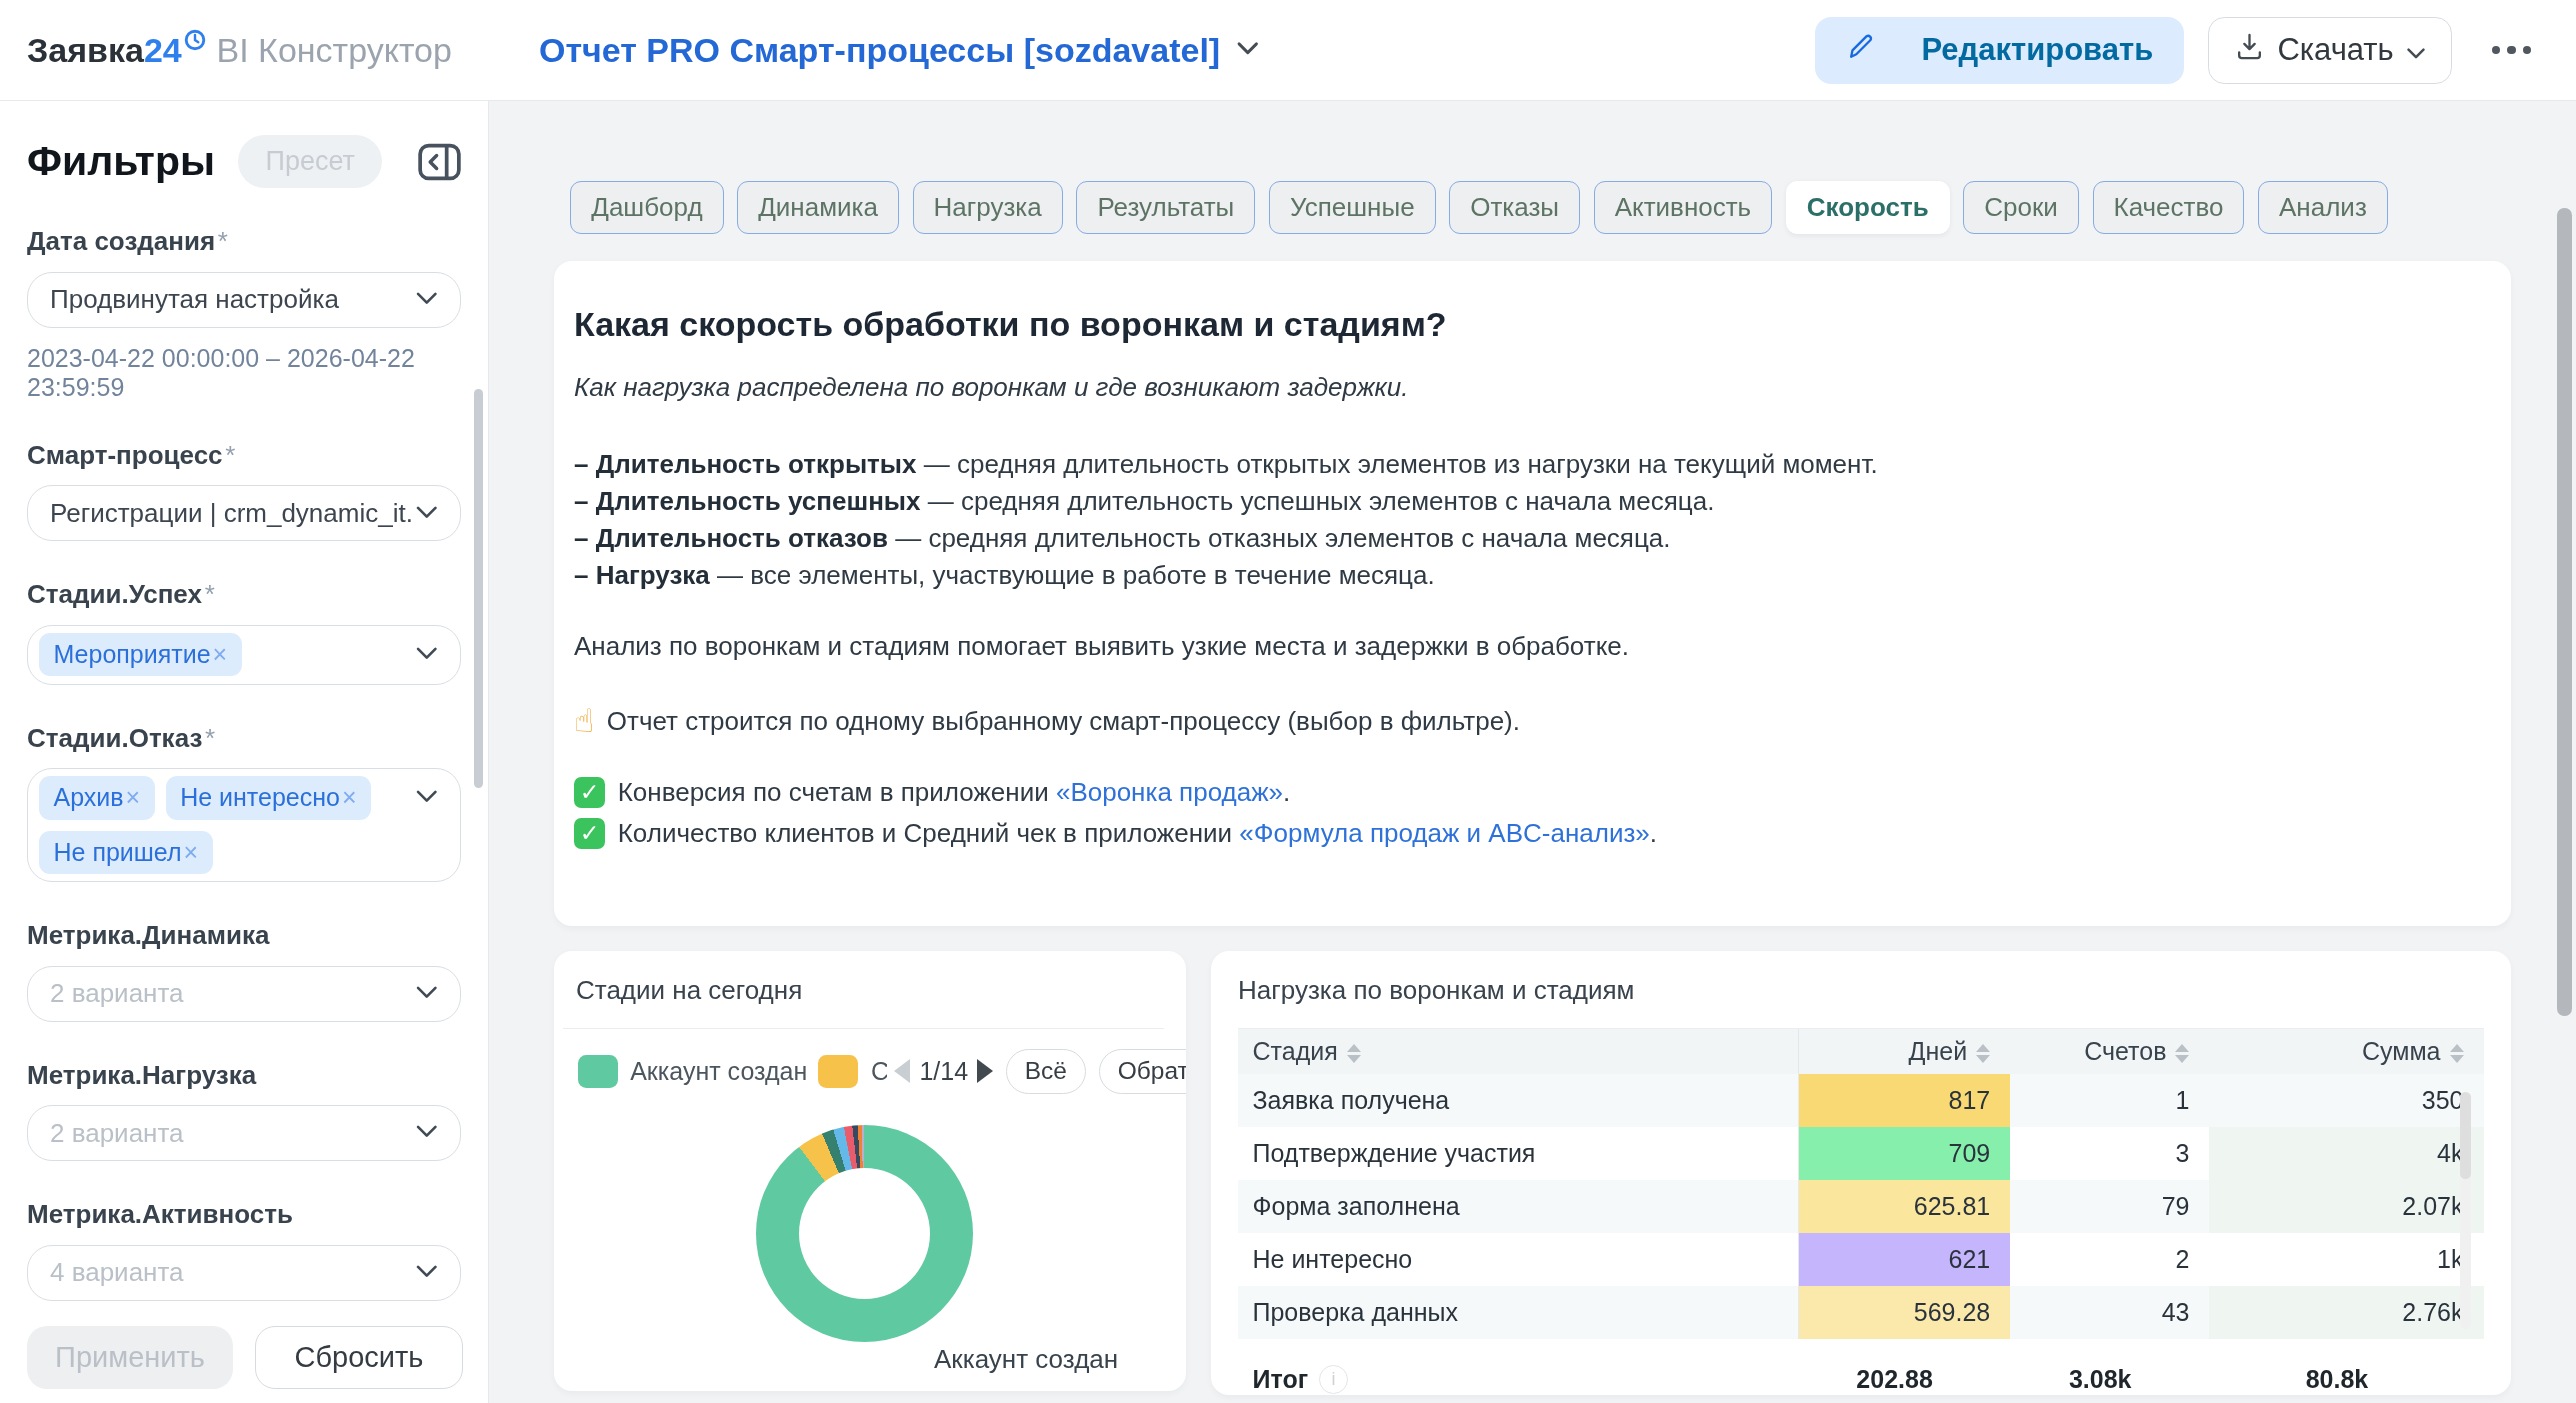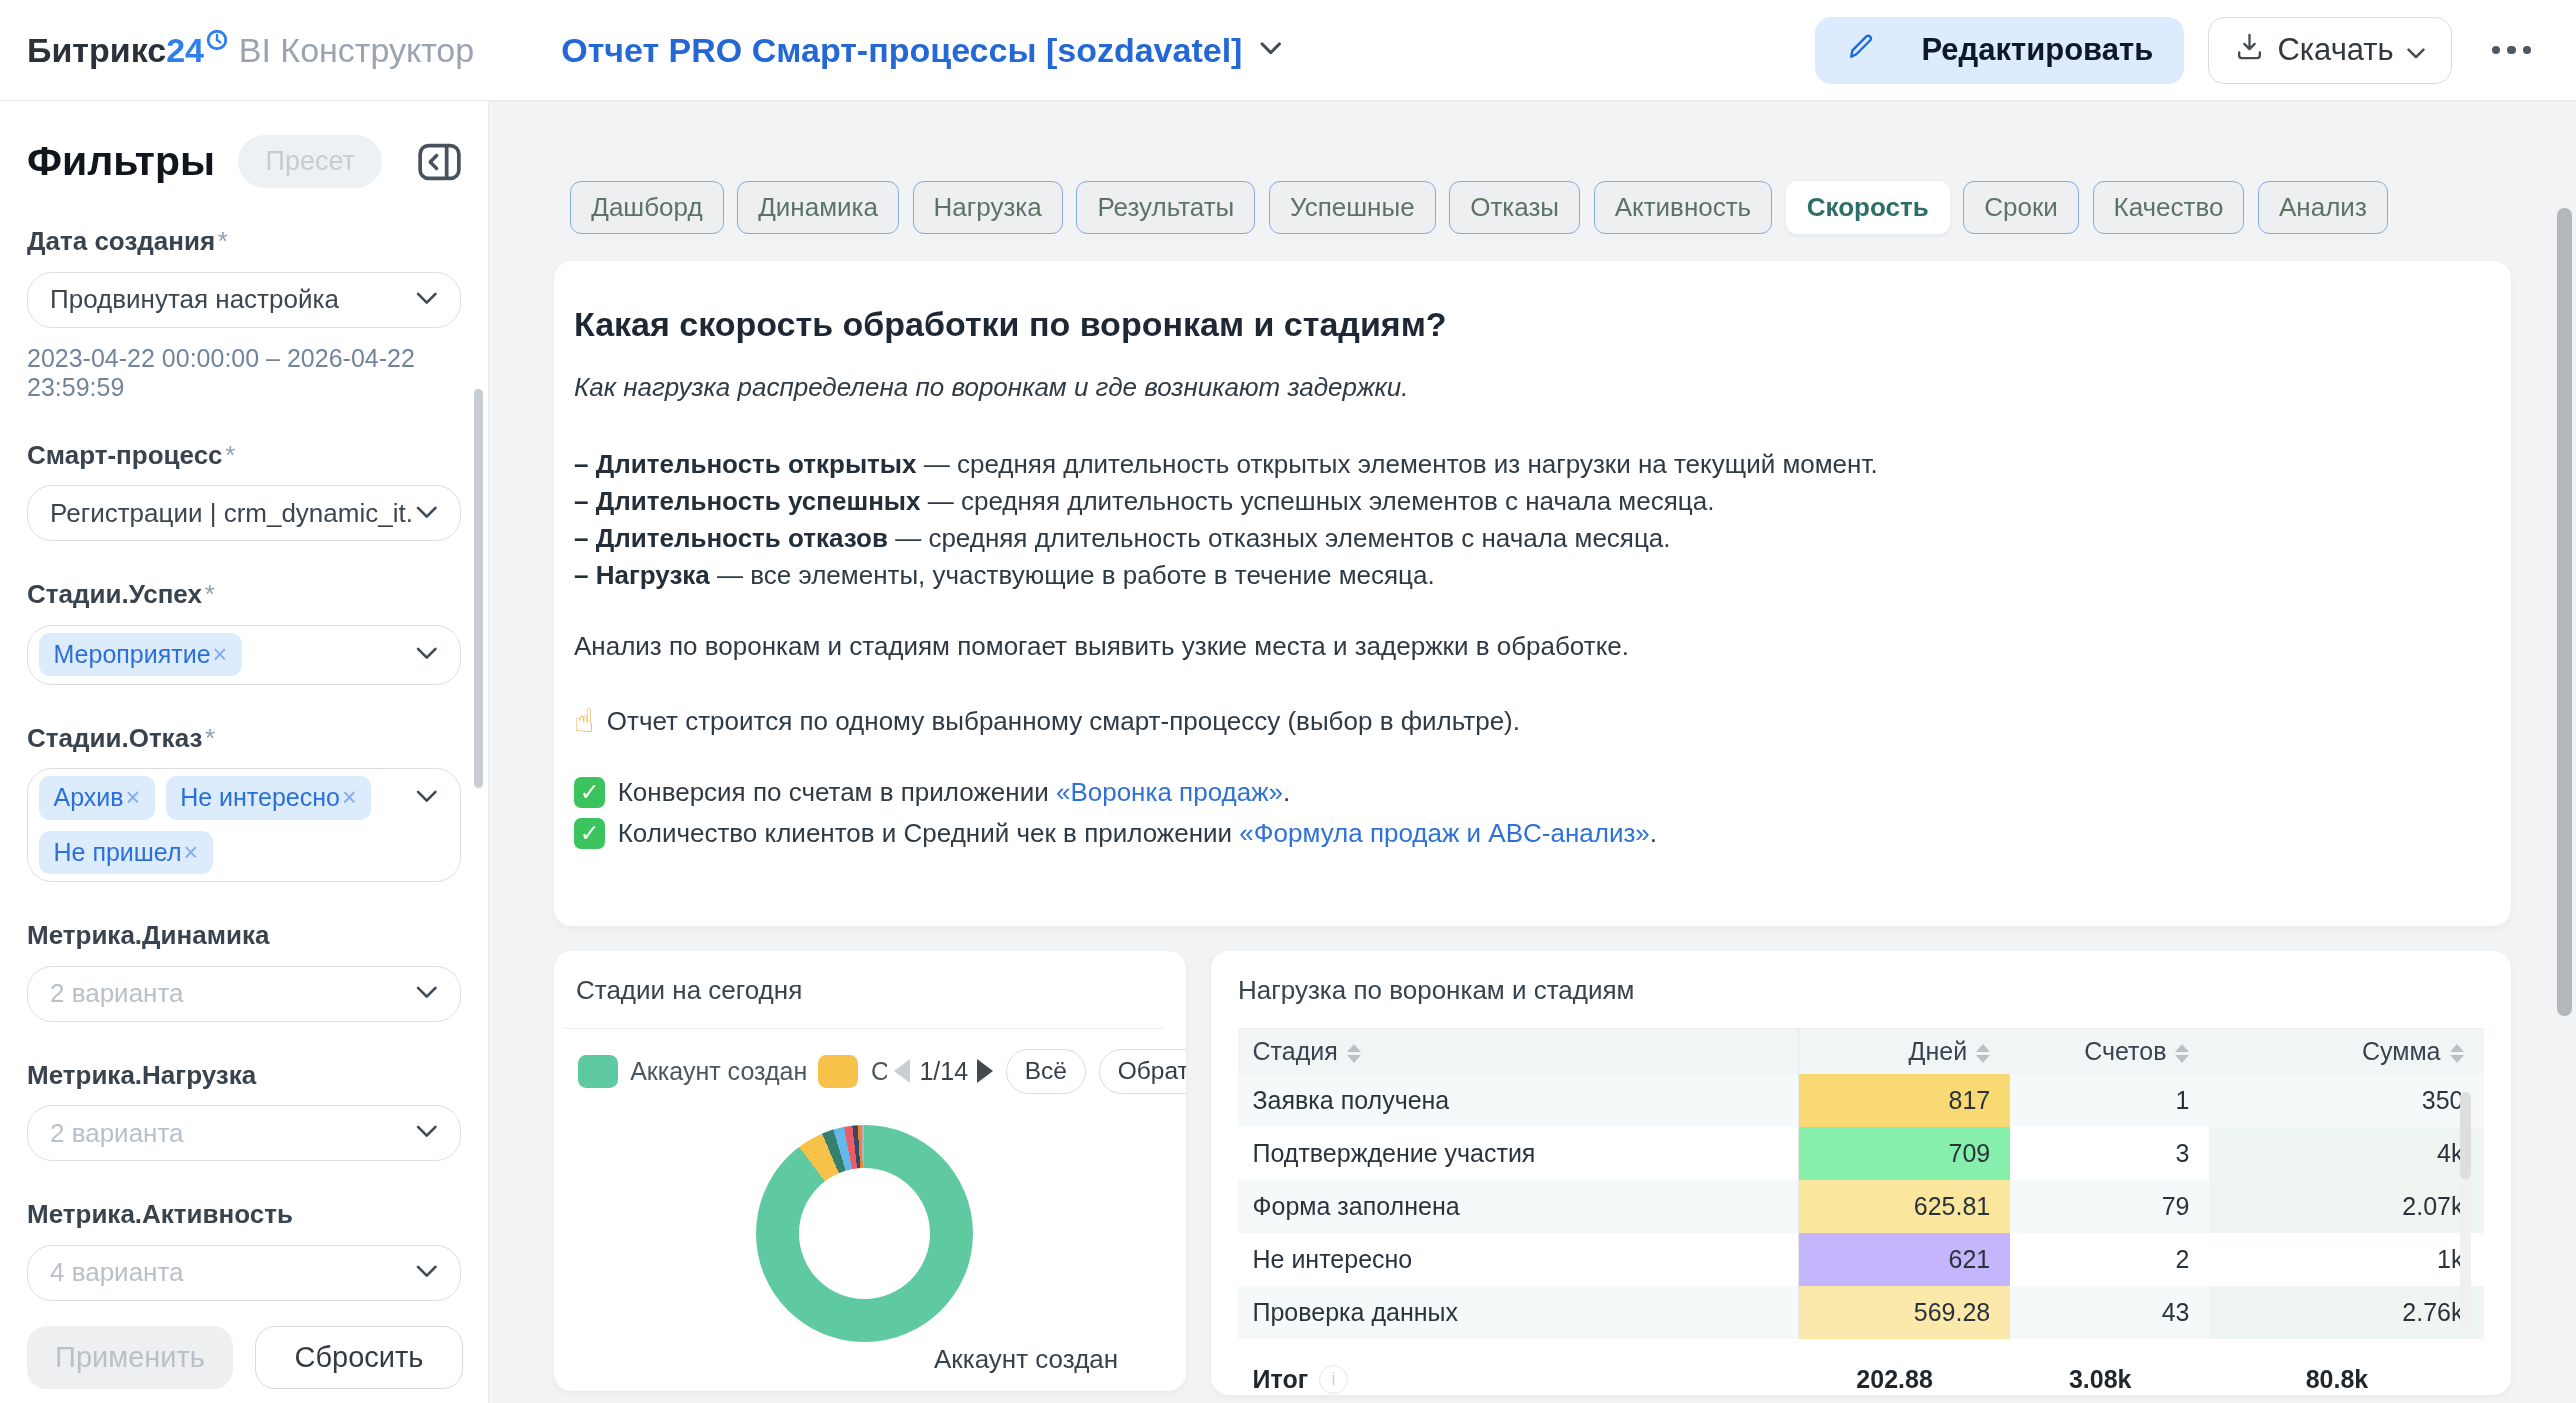--- a/index.html
+++ b/index.html
@@ -10,21 +10,21 @@
   .topbar { height:101px; background:#fff; border-bottom:1.8px solid #e7eaec; display:flex; align-items:center; padding:0 36px 0 27px; position:relative; z-index:5; }
   .logo { display:flex; align-items:baseline; font-size:34px; white-space:nowrap; }
   .logo .b1 { color:#2b3138; font-weight:700; }
   .logo .b2 { color:#2f80ed; font-weight:700; }
   .logo .clock { position:relative; top:-11px; margin-left:1.8px; }
   .logo .b3 { color:#9ba4ae; font-weight:400; margin-left:11px; }
   .report-title { margin-left:87px; display:flex; align-items:center; gap:16.3px; cursor:pointer; }
   .report-title .t { color:#2468d6; font-size:34px; font-weight:600; }
   .topbar-right { margin-left:auto; display:flex; align-items:center; gap:23.5px; }
   .btn { display:flex; align-items:center; gap:12.7px; height:67px; border-radius:16.3px; font-size:31px; cursor:pointer; white-space:nowrap; }
-  .btn-edit { background:#dcebfd; color:#0f172a; padding:0 31px; font-weight:600;gap:44px; }
+  .btn-edit { background:#dcebfd; color:#0369a1; padding:0 31px; font-weight:600;gap:44px; }
   .btn-outline { background:#fff; border:1.8px solid #d8dce1; color:#32383f; padding:0 25px; font-weight:500; }
   .dots { display:flex; gap:7.2px; margin-left:7.2px; padding:9px; cursor:pointer; }
   .dots i { width:8.2px; height:8.2px; border-radius:50%; background:#51575e; }
 
   
   .shell { display:flex; height:1302px; }
   .sidebar { width:489px; background:#fff; border-right:1.8px solid #e6e9ec; padding:34px 27px 0 27px; position:relative; overflow:hidden; flex:none; }
   .main { flex:1; position:relative; padding:0 65px 0 65px; overflow:hidden; }
 
   
@@ -117,21 +117,21 @@
   .tbl-scroll { position:absolute; right:40px; top:141px; width:11px; height:237px; background:#f0f0f0; border-radius:5.4px; }
   .tbl-scroll .thumb { width:11px; height:87px; background:#dedede; border-radius:5.4px; }
 
   .main-scroll { position:absolute; right:4.5px; top:107px; width:14.5px; height:808px; background:#b4b7bb; border-radius:7.2px; z-index:9; }
 </style>
 </head>
 <body>
 
 <div class="topbar">
   <div class="logo">
-    <span class="b1">Битрикс</span>
+    <span class="b1">Заявка</span>
       <span class="b2">24</span>
       <span class="clock"><svg width="22" height="22" viewBox="0 0 20 20">
           <circle cx="10" cy="10" r="8" fill="none" stroke="#2f80ed" stroke-width="2.6"></circle>
           <path d="M10 5.5V10l3 2" stroke="#2f80ed" stroke-width="2.2" fill="none" stroke-linecap="round"></path>
         </svg></span>
     <span class="b3">BI Конструктор</span>
   </div>
   <div class="report-title">
     <span class="t">Отчет PRO Смарт-процессы [sozdavatel]</span>
     <span><svg width="23.5" height="14.5" viewBox="0 0 16 10">

